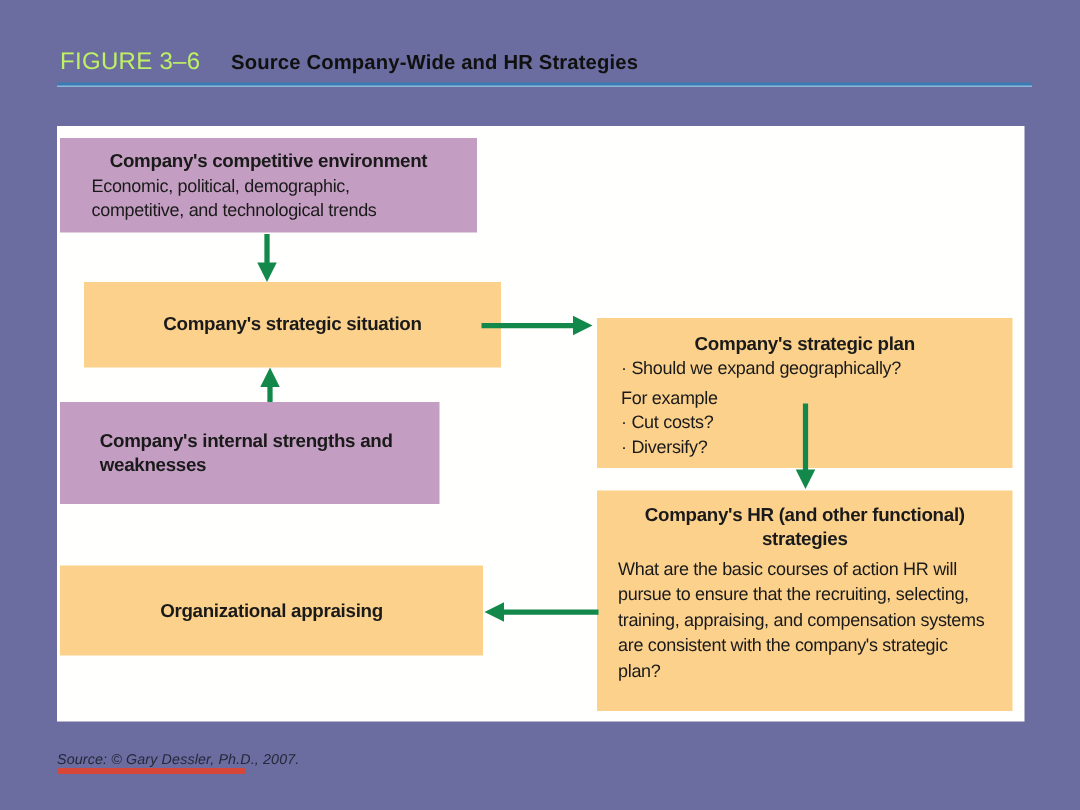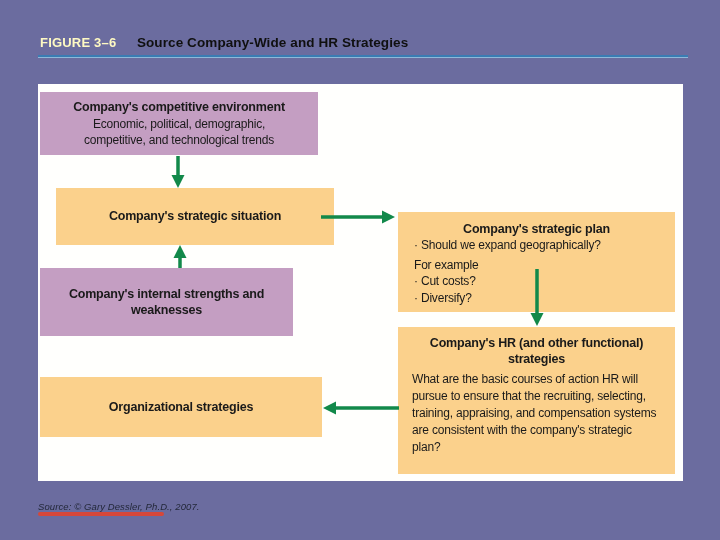--- a/index.html
+++ b/index.html
@@ -8,23 +8,23 @@
     font-family: "Liberation Sans", sans-serif;
     background: #6b6c9f;
     position: relative;
   }
   .slide { position: absolute; inset: 0; background: #6b6c9f; }
 
   
   .header { position: absolute; left: 40px; top: 33px; width: 648px; white-space: nowrap; }
   .figure-label {
     display: inline-block;
-    color: #fef9c3;
-    font-weight: bold;
-    font-size: 13px;
+    color: #bef264;
+    font-weight: normal;
+    font-size: 16px;
     letter-spacing: 0.2px;
   }
   .slide-title {
     display: inline-block;
     color: #101010;
     font-weight: bold;
     font-size: 13.5px;
     margin-left: 16px;
     letter-spacing: 0.1px;
   }
@@ -36,21 +36,20 @@
 
   
   .panel {
     position: absolute; left: 38px; top: 84px; width: 645px; height: 397px;
     background: #fffffd;
   }
 
   .box {
     position: absolute;
     display: flex; flex-direction: column; align-items: center; justify-content: center;
-    text-align: center;
     color: #1a1a1a;
     letter-spacing: -0.2px;
     line-height: 1.3;
   }
   .box .box-title { font-weight: bold; font-size: 12.5px; }
   .box .box-body  { font-size: 12px; margin-top: 2px; }
   .pink   { background: #c49ec2; }
   .yellow { background: #fbd18c; }
 
   .b-env      { left: 2px;   top: 8px;   width: 278px; height: 63px; padding: 4px 14px; }
@@ -110,21 +109,21 @@
 
     <div class="box yellow b-sit">
       <div class="box-title">Company's strategic situation</div>
     </div>
 
     <div class="box pink b-int">
       <div class="box-title">Company's internal strengths and weaknesses</div>
     </div>
 
     <div class="box yellow b-org">
-      <div class="box-title">Organizational strategies</div>
+      <div class="box-title">Organizational appraising</div>
     </div>
 
     <div class="box yellow b-plan">
       <div class="box-title">Company's strategic plan</div>
       <div class="plan-line">· Should we expand geographically?</div>
       <div class="plan-line plan-intro">For example</div>
       <div class="plan-line">· Cut costs?</div>
       <div class="plan-line">· Diversify?</div>
     </div>
 

